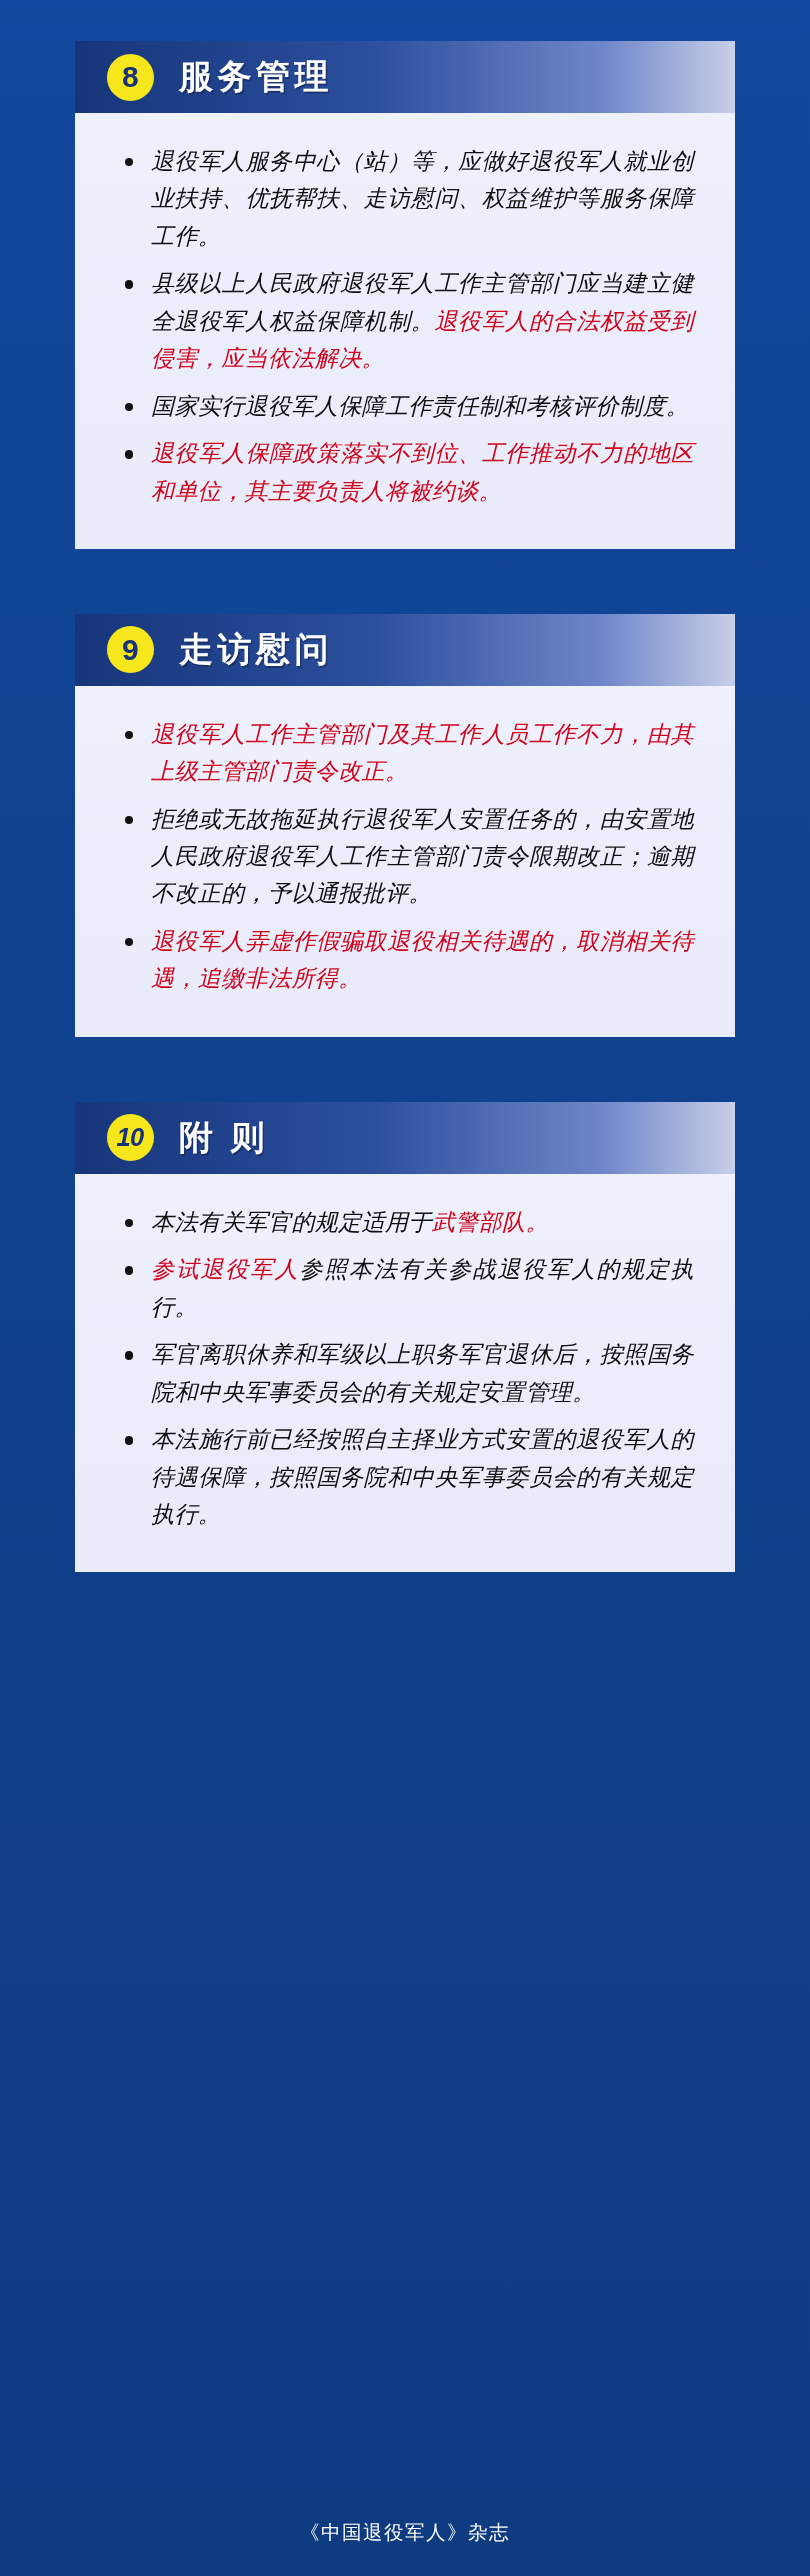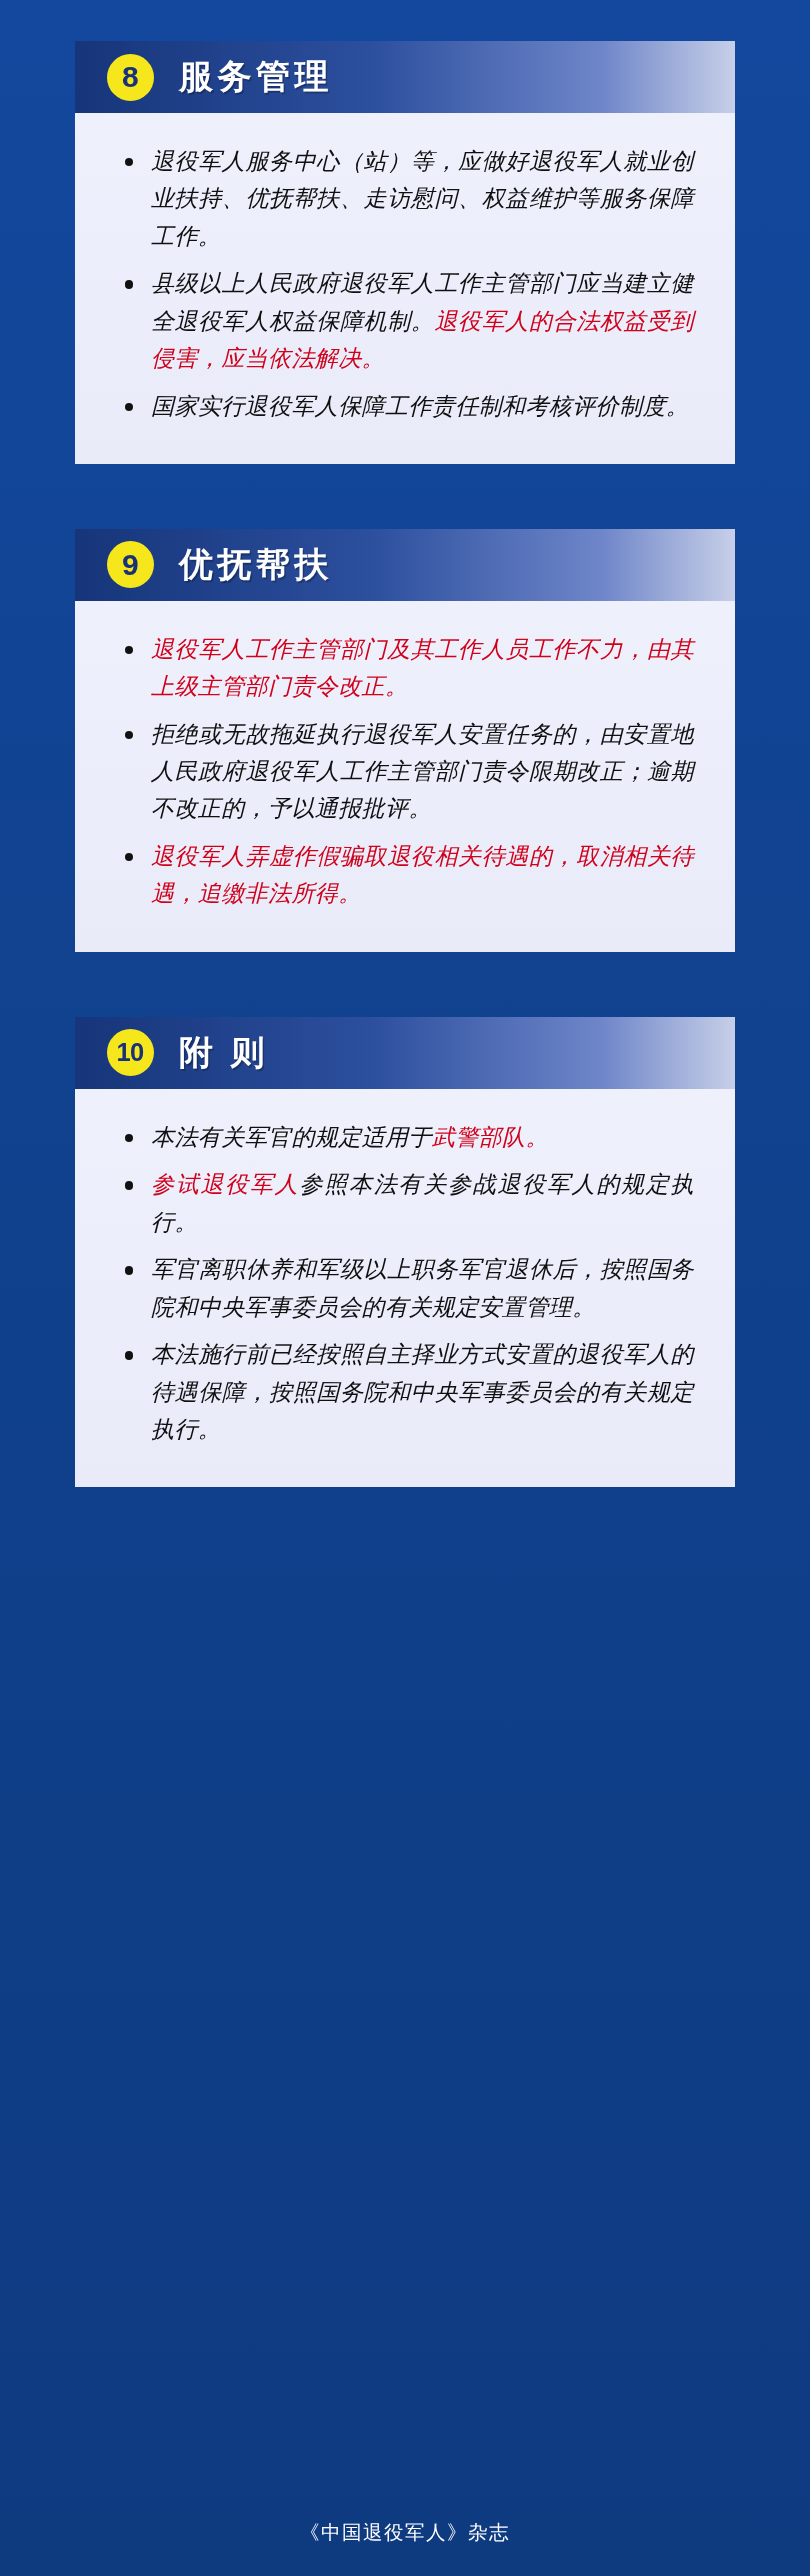--- a/index.html
+++ b/index.html
@@ -52,21 +52,21 @@
     font-size: 30px;
     font-weight: bold;
     display: flex;
     align-items: center;
     justify-content: center;
     margin-left: 31.5px;
     font-family: "Liberation Sans", sans-serif;
     letter-spacing: -0.8px;
     flex: none;
   }
-  .badge.two-digit { font-size: 25.5px; }
+  .badge.two-digit { font-size: 25.5px; font-style: italic; }
   .sec-title {
     color: #ffffff;
     font-size: 34px;
     font-weight: bold;
     letter-spacing: 4.5px;
     margin-left: 25.5px;
     font-family: Liberation Serif, serif;
     text-shadow: 1.5px 1.5px 0 rgba(0,0,0,0.25);
     white-space: nowrap;
   }
@@ -135,28 +135,31 @@
       <ul class="items">
         <li>
           <span class="blk">退役军人服务中心（站）等，应做好退役军人就业创业扶持、优抚帮扶、走访慰问、权益维护等服务保障工作。</span>
         </li>
         <li>
           <span class="blk">县级以上人民政府退役军人工作主管部门应当建立健全退役军人权益保障机制。</span><span class="hl">退役军人的合法权益受到侵害，应当依法解决。</span>
         </li>
         <li>
           <span class="blk">国家实行退役军人保障工作责任制和考核评价制度。</span>
         </li>
+        <li>
+          <span class="hl">退役军人保障政策落实不到位、工作推动不力的地区和单位，其主要负责人将被约谈。</span>
+        </li>
       </ul>
     </div>
   </div>
 
   <div class="section">
     <div class="sec-header">
       <div class="badge">9</div>
-      <div class="sec-title">优抚帮扶</div>
+      <div class="sec-title">走访慰问</div>
     </div>
     <div class="sec-body">
       <ul class="items">
         <li>
           <span class="hl">退役军人工作主管部门及其工作人员工作不力，由其上级主管部门责令改正。</span>
         </li>
         <li>
           <span class="blk">拒绝或无故拖延执行退役军人安置任务的，由安置地人民政府退役军人工作主管部门责令限期改正；逾期不改正的，予以通报批评。</span>
         </li>
         <li>

